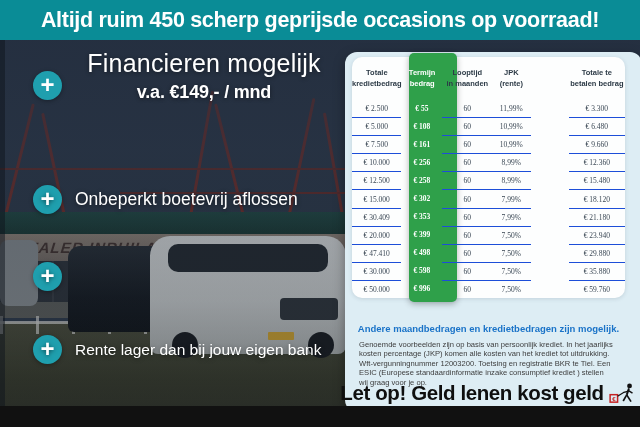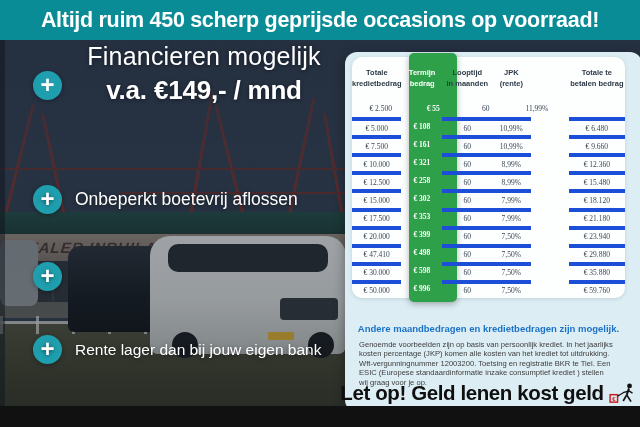--- a/index.html
+++ b/index.html
@@ -58,24 +58,24 @@
   .shade{left:0;top:0;width:640px;height:387px;
       background:linear-gradient(180deg,rgba(35,45,62,.78) 0,rgba(35,45,62,.55) 110px,rgba(30,38,52,.38) 190px,rgba(26,32,42,.30) 100%);}
   
   .plus-circle{
     width:29px;height:29px;border-radius:50%;background:#1f9fae;flex:0 0 29px;
     display:flex;align-items:center;justify-content:center;
     box-shadow:0 1px 4px rgba(0,0,0,.35);
   }
   .plus-circle span{color:#fff;font-size:24px;font-weight:700;line-height:1;transform:translateY(-1px);}
   .fin-circle{position:absolute;left:33px;top:71px;}
-  .fin-block{position:absolute;left:68px;top:42px;width:272px;text-align:center;color:#fff;
+  .fin-block{position:absolute;left:68px;top:49px;width:272px;text-align:center;color:#fff;
       text-shadow:0 1px 4px rgba(0,0,0,.45);}
   .fin-line1{font-size:25px;font-weight:400;letter-spacing:.2px;}
-  .fin-line2{font-size:26px;font-weight:700;margin-top:4px;letter-spacing:-.2px;}
+  .fin-line2{font-size:18px;font-weight:700;margin-top:4px;letter-spacing:-.2px;}
   .usp-row{position:absolute;left:33px;display:flex;align-items:center;gap:13px;color:#fff;
       text-shadow:0 1px 4px rgba(0,0,0,.5);white-space:nowrap;}
   .usp-1{top:185px;font-size:17.5px;}
   .usp-2{top:262px;font-size:18px;}
   .usp-3{top:335px;font-size:15.5px;}
   
   .panel{
     position:absolute;left:345px;top:52px;width:287px;height:360px;
     background:#ddedf4;border-radius:12px;box-shadow:0 4px 12px rgba(0,0,0,.35);padding-left:10px;
   }
@@ -83,21 +83,21 @@
       box-shadow:0 1px 4px rgba(40,60,80,.15);}
   .green-col{position:absolute;left:64px;top:1px;width:48px;height:249px;background:#2fa04a;
       border-radius:5px;box-shadow:0 2px 6px rgba(0,0,0,.3);}
   .table-grid{position:absolute;left:7px;top:5px;width:273px;height:241px;display:flex;flex-direction:column;}
   .hrow{display:flex;height:42px;}
   .drow{display:flex;flex:1;font-family:Liberation Serif, serif;}
   .cell{display:flex;align-items:center;justify-content:center;font-size:7.5px;color:#3a4754;text-align:center;}
   .c1{width:21%;} .c2{width:17.5%;} .c3{width:21%;} .c4{width:16.5%;} .c5{width:24%;margin-left:38px;}
   .hrow .cell{font-weight:700;color:#2c3a46;white-space:pre-line;line-height:1.5;}
   .cell.c2{color:#fff;font-weight:700;}
-  .drow + .drow .cell:not(.c2){border-top:4px solid #1d4ed8;}
+  .drow + .drow .cell:not(.c2){border-top:1px solid #1d4ed8;}
   .sub-heading{position:absolute;top:271px;left:10px;width:267px;text-align:center;
       color:#1a73c8;font-weight:700;font-size:9.5px;}
   .fine-print{position:absolute;top:288px;left:14px;width:254px;font-size:7.6px;line-height:1.25;color:#3c3c3c;}
   .warning{position:absolute;top:329px;left:8px;width:271px;display:flex;align-items:center;justify-content:center;gap:5px;}
   .warning-text{font-size:20.5px;font-weight:700;color:#0f0f0f;letter-spacing:-.4px;white-space:nowrap;}
   .warning-icon{width:28px;height:22px;flex:0 0 28px;}
 </style>
 </head>
 <body>
 
@@ -182,52 +182,53 @@
 (rente)</div>
         <div class="cell c5">Totale te
 betalen bedrag</div>
       </div>
 
       <div style="display:contents"><div class="drow">
             <div class="cell c1">€ 2.500</div>
             <div class="cell c2">€ 55</div>
             <div class="cell c3">60</div>
             <div class="cell c4">11,99%</div>
+            <div class="cell c5">€ 3.300</div>
           </div><div class="drow">
             <div class="cell c1">€ 5.000</div>
             <div class="cell c2">€ 108</div>
             <div class="cell c3">60</div>
             <div class="cell c4">10,99%</div>
             <div class="cell c5">€ 6.480</div>
           </div><div class="drow">
             <div class="cell c1">€ 7.500</div>
             <div class="cell c2">€ 161</div>
             <div class="cell c3">60</div>
             <div class="cell c4">10,99%</div>
             <div class="cell c5">€ 9.660</div>
           </div><div class="drow">
             <div class="cell c1">€ 10.000</div>
-            <div class="cell c2">€ 321</div>
+            <div class="cell c2">€ 256</div>
             <div class="cell c3">60</div>
             <div class="cell c4">8,99%</div>
             <div class="cell c5">€ 12.360</div>
           </div><div class="drow">
             <div class="cell c1">€ 12.500</div>
             <div class="cell c2">€ 258</div>
             <div class="cell c3">60</div>
             <div class="cell c4">8,99%</div>
             <div class="cell c5">€ 15.480</div>
           </div><div class="drow">
             <div class="cell c1">€ 15.000</div>
             <div class="cell c2">€ 302</div>
             <div class="cell c3">60</div>
             <div class="cell c4">7,99%</div>
             <div class="cell c5">€ 18.120</div>
           </div><div class="drow">
-            <div class="cell c1">€ 17.500</div>
+            <div class="cell c1">€ 30.409</div>
             <div class="cell c2">€ 353</div>
             <div class="cell c3">60</div>
             <div class="cell c4">7,99%</div>
             <div class="cell c5">€ 21.180</div>
           </div><div class="drow">
             <div class="cell c1">€ 20.000</div>
             <div class="cell c2">€ 399</div>
             <div class="cell c3">60</div>
             <div class="cell c4">7,50%</div>
             <div class="cell c5">€ 23.940</div>

